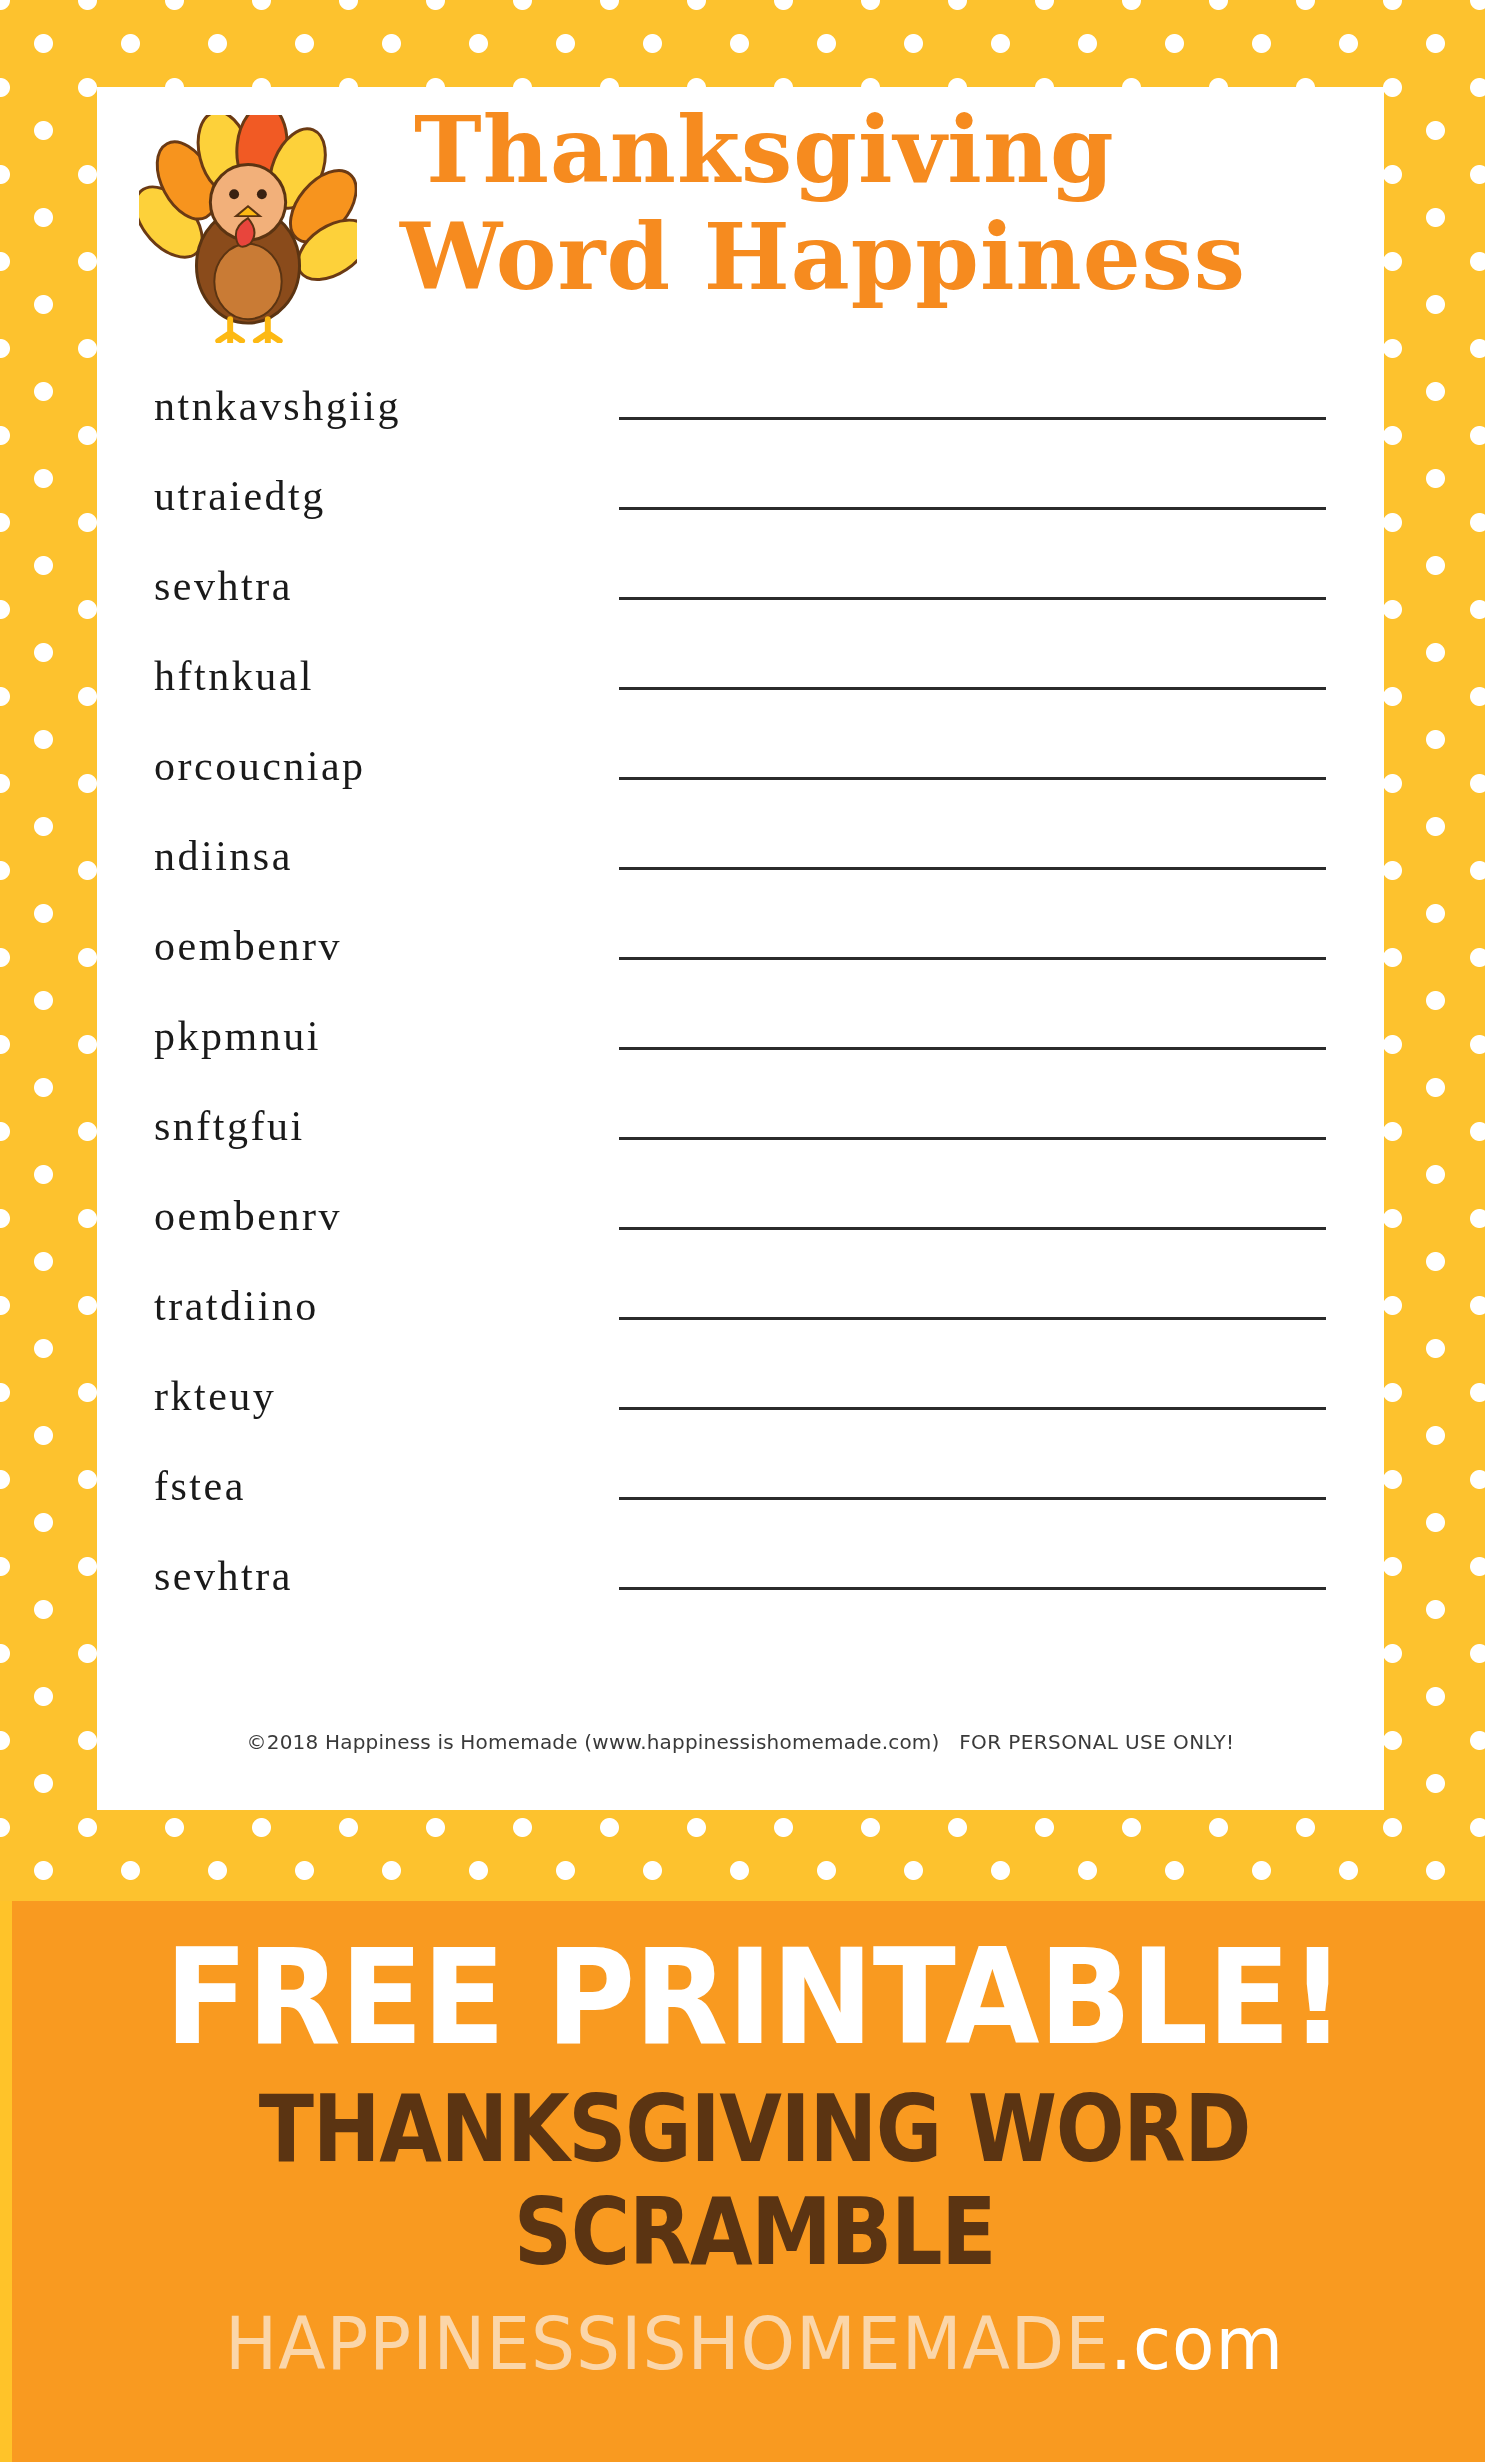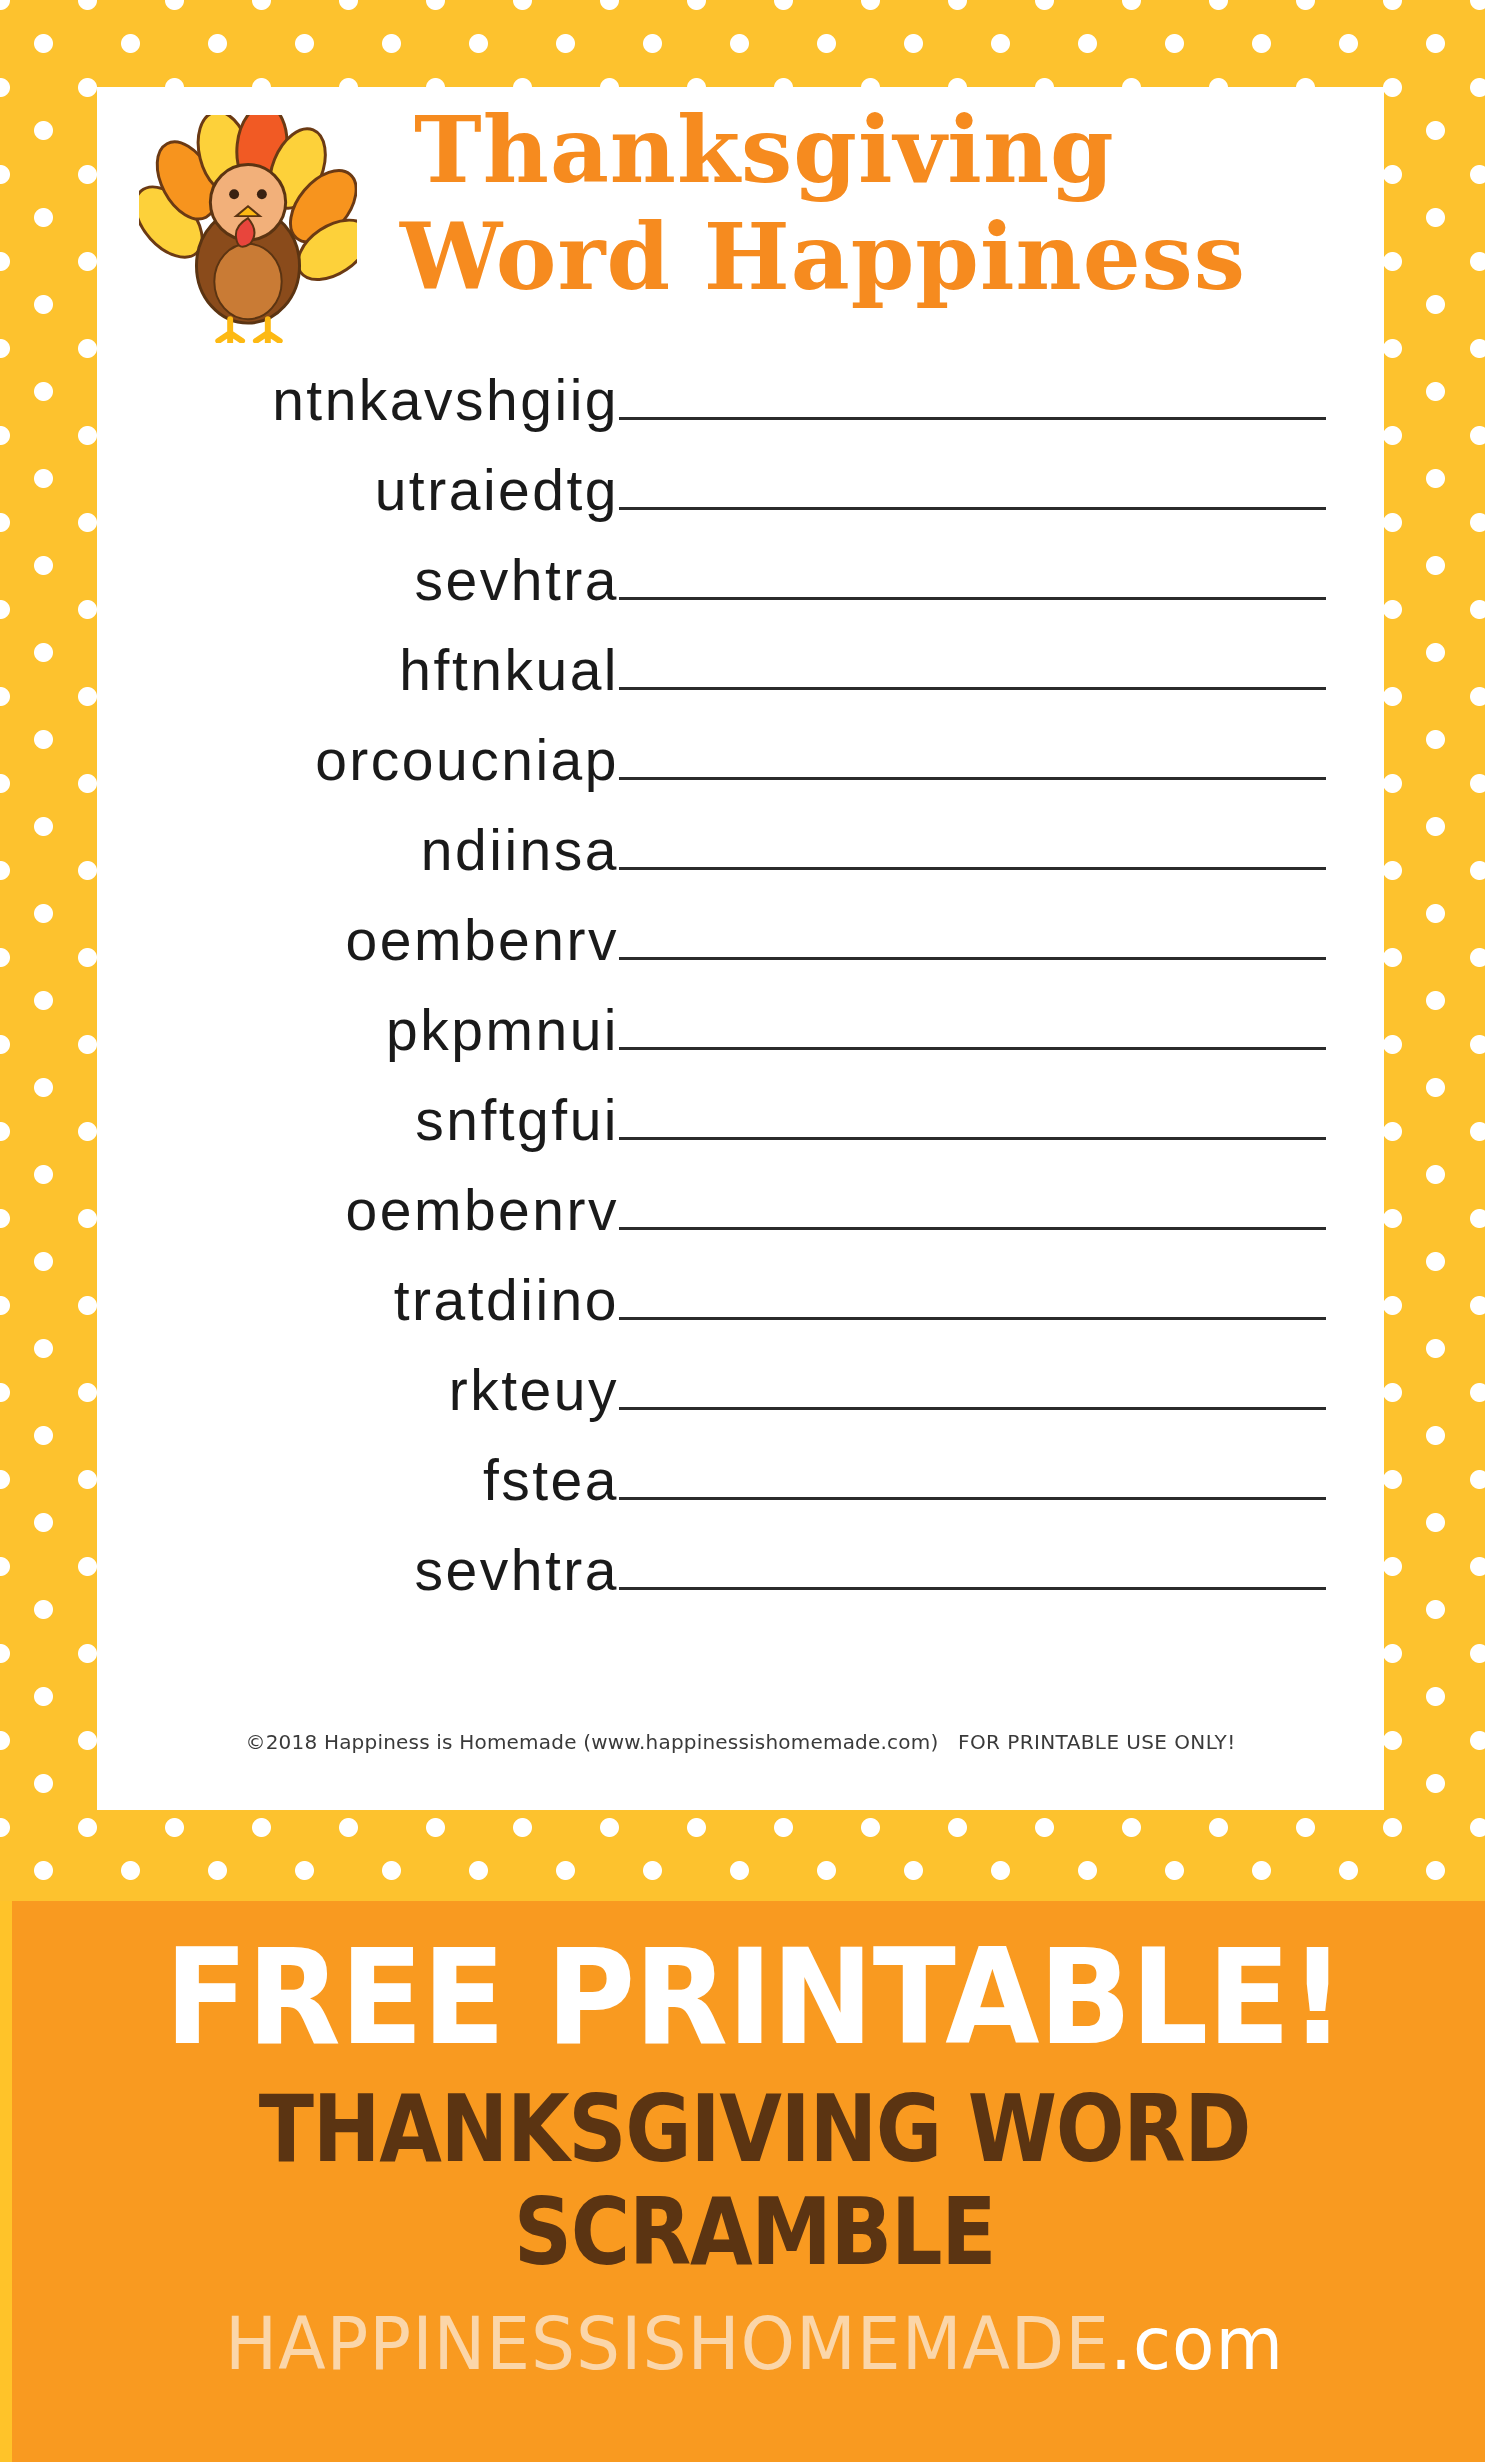--- a/index.html
+++ b/index.html
@@ -91,27 +91,26 @@
     top: 279px;
     width: 1178px;
   }
   .word-row {
     display: flex;
     align-items: baseline;
     height: 90px;
   }
   .scrambled {
     width: 465px;
-    font-family: Liberation Sans, sans-serif;
-    font-size: 57px;
+    font-family: Liberation Serif, serif;
+    font-size: 42px;
     line-height: 61px;
     letter-spacing: 2.5px;
     color: #1a1a1a;
     white-space: nowrap;
-    text-align: right;
   }
   .answer-line {
     flex: 1;
     height: 51px;
     border-bottom: 3px solid #2b2b2b;
     margin-right: 6px;
   }
 
   
   .credit {
@@ -283,21 +282,21 @@
       </div>
       <div class="word-row">
         <div class="scrambled">sevhtra</div>
         <div class="answer-line"></div>
       </div>
     </div>
 
     <div class="credit">
       <span class="copy">©2018 Happiness is Homemade (www.happinessishomemade.com)</span>
       &nbsp;
-      <span class="personal">FOR PRINTABLE USE ONLY!</span>
+      <span class="personal">FOR PERSONAL USE ONLY!</span>
     </div>
 
   </div>
 
   <div class="banner">
     <div class="banner-free">FREE PRINTABLE!</div>
     <div class="banner-sub">THANKSGIVING WORD SCRAMBLE</div>
     <div class="banner-site">
       <span>HAPPINESSISHOMEMADE</span><span class="dotcom">.com</span>
     </div>

